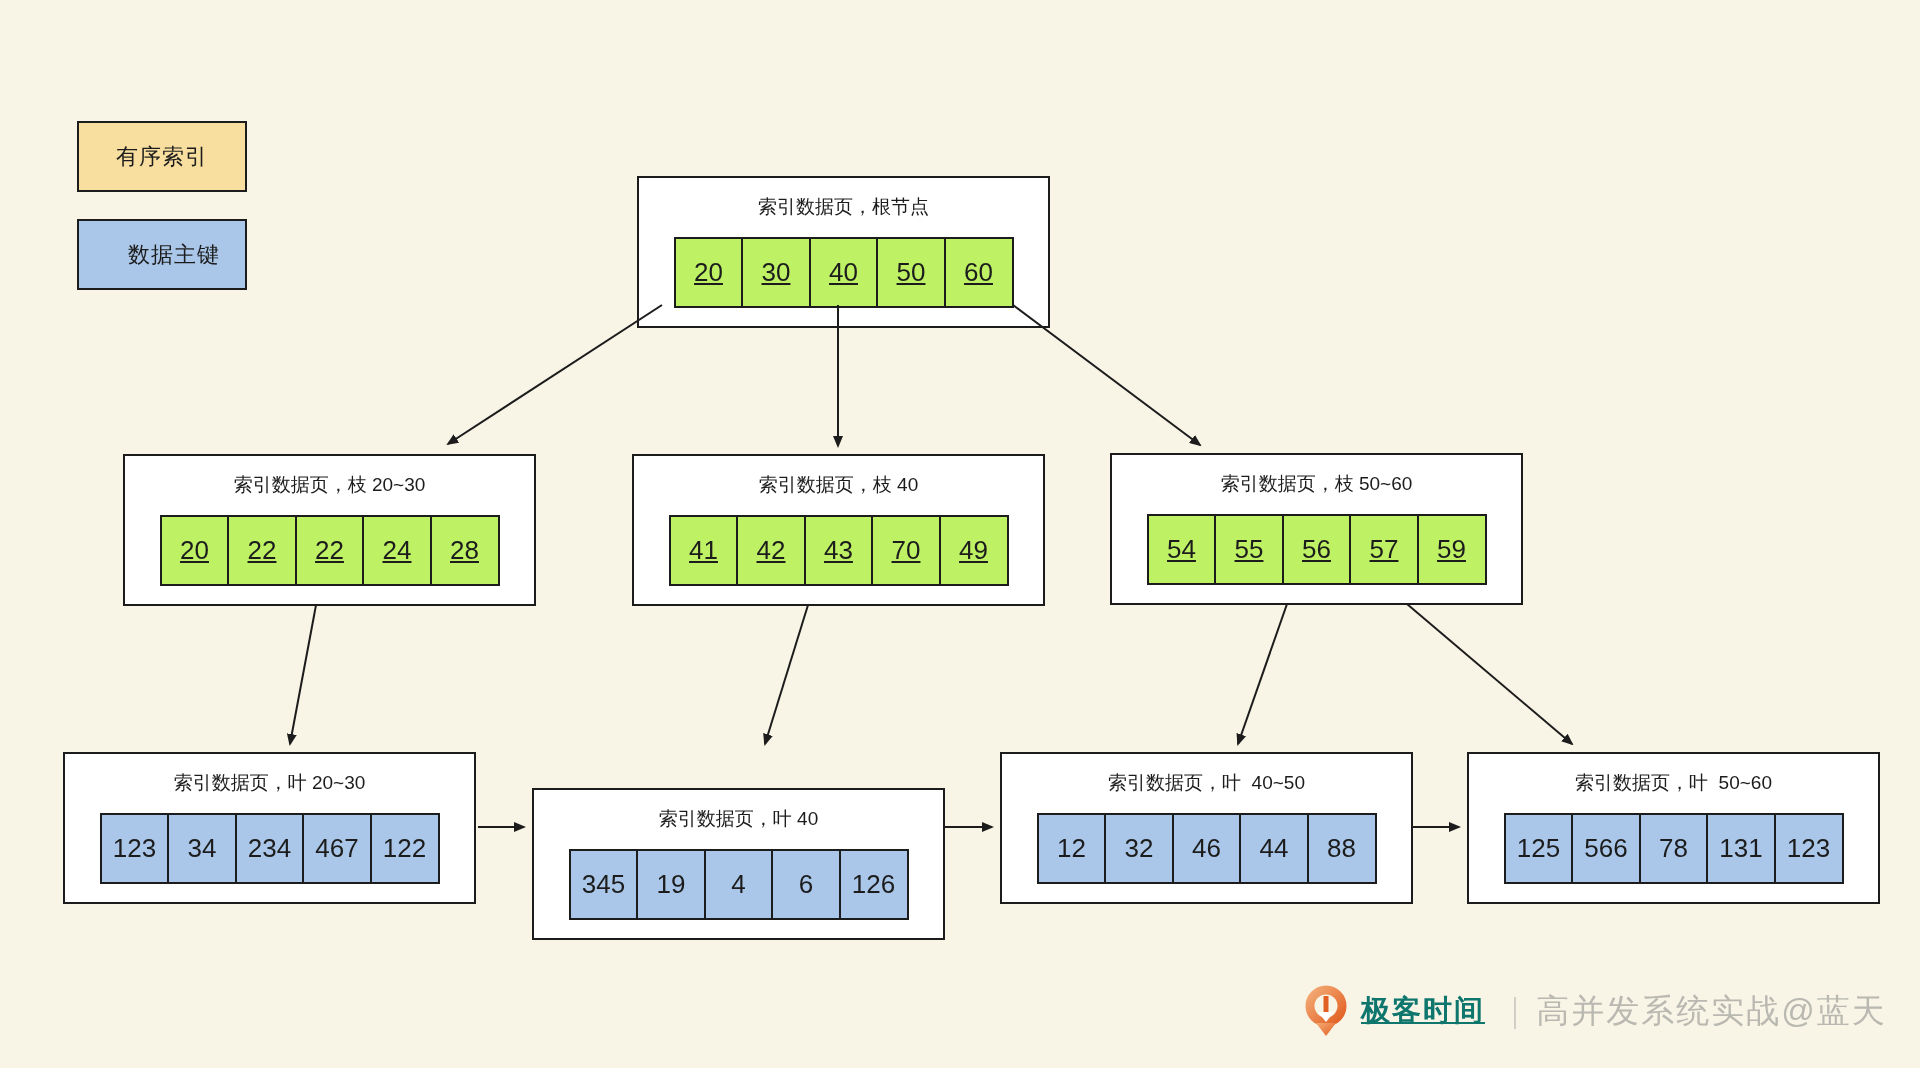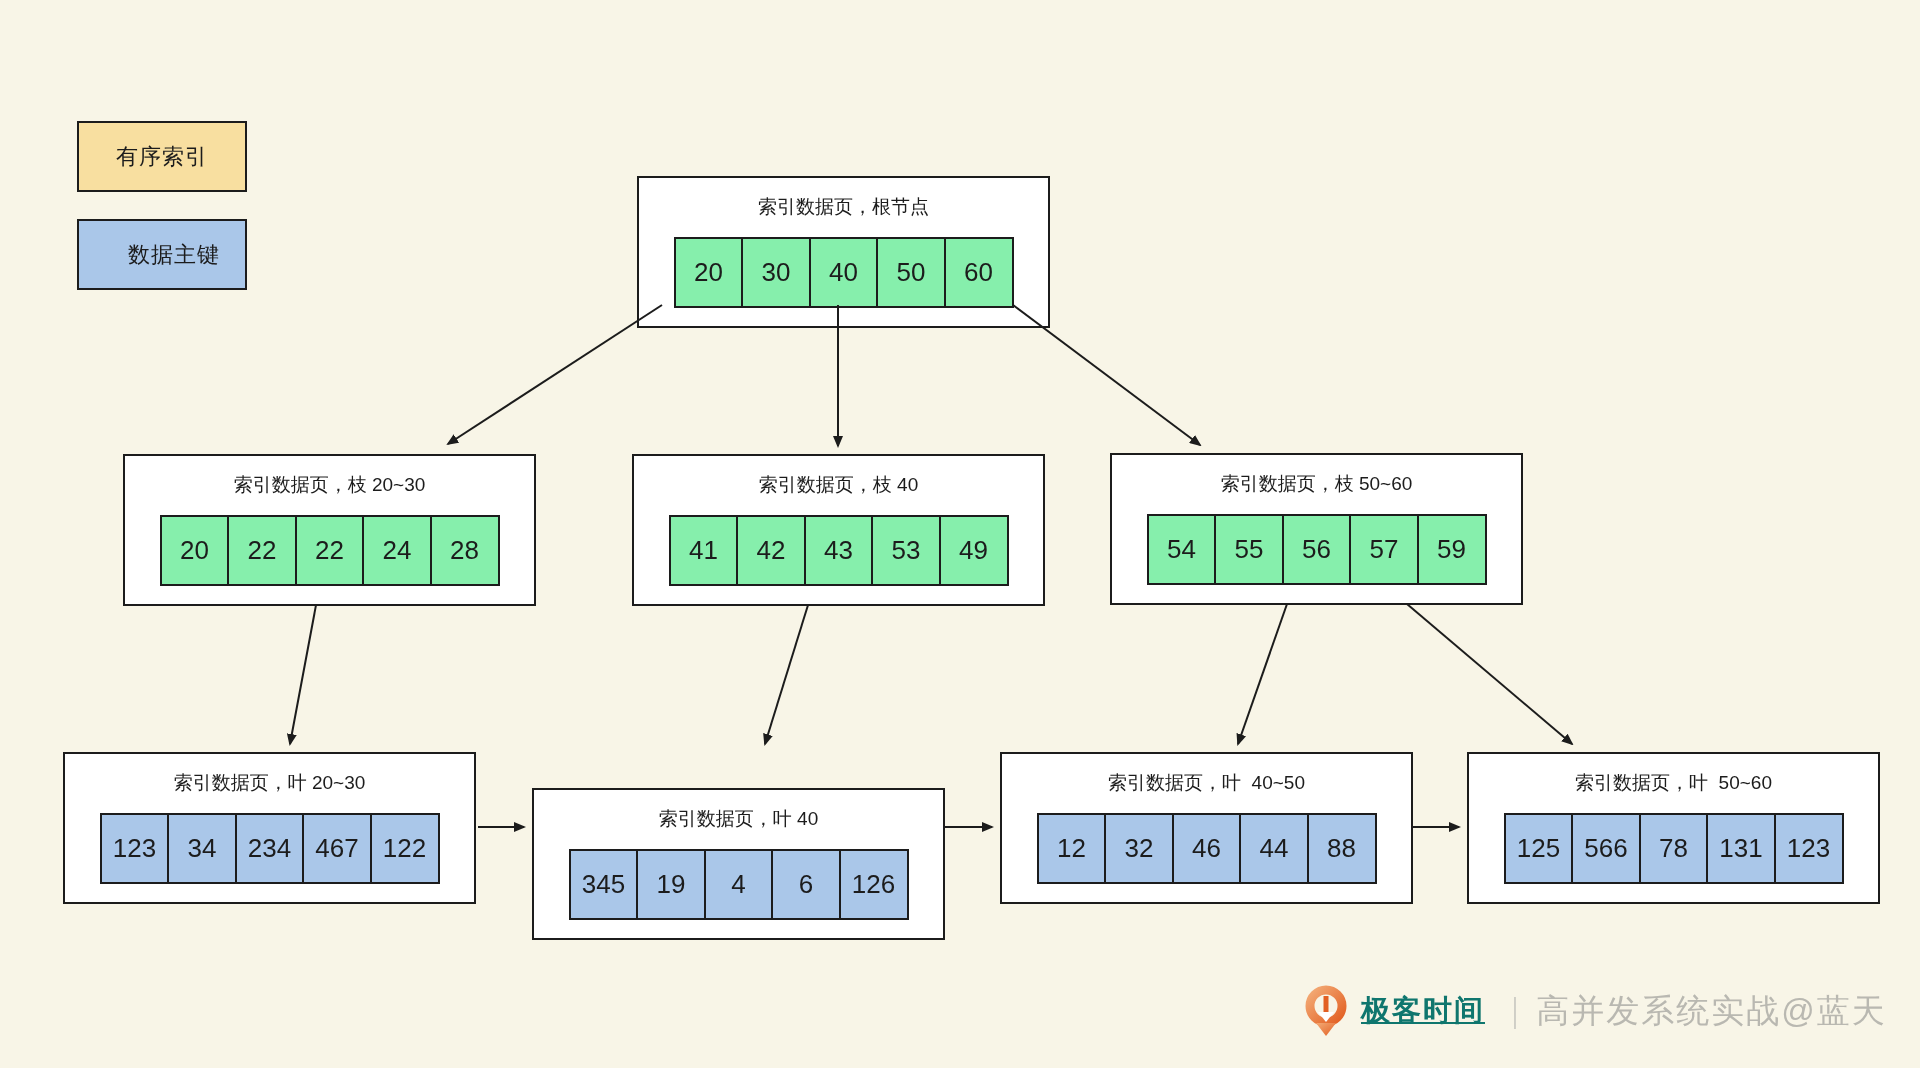--- a/index.html
+++ b/index.html
@@ -47,21 +47,21 @@
   }
   .cell {
     width: 70px; height: 71px;
     border: 2.5px solid #1c1c1c;
     box-sizing: border-box;
     margin-left: -2.5px;
     display: flex; align-items: center; justify-content: center;
     font-size: 26px; color: #1c1c1c;
   }
   .cell:first-child { margin-left: 0; }
-  .cell-index { background: #86efac; }
+  .cell-index { background: #bef264; text-decoration: underline; }
   .cell-key   { background: #aac7e9; }
 
   .node-root    { left: 637px;  top: 176px; }
   .node-branch1 { left: 123px;  top: 454px; }
   .node-branch2 { left: 632px;  top: 454px; }
   .node-branch3 { left: 1110px; top: 453px; }
   .node-leaf1   { left: 63px;   top: 752px; }
   .node-leaf2   { left: 532px;  top: 752px; margin-top: 36px; }
   .node-leaf3   { left: 1000px; top: 752px; }
   .node-leaf4   { left: 1467px; top: 752px; }
@@ -122,21 +122,21 @@
       <div class="cell cell-index">28</div>
     </div>
   </div>
 
   <div class="node node-branch2">
     <div class="node-title">索引数据页，枝 40</div>
     <div class="cell-row">
       <div class="cell cell-index">41</div>
       <div class="cell cell-index">42</div>
       <div class="cell cell-index">43</div>
-      <div class="cell cell-index">53</div>
+      <div class="cell cell-index">70</div>
       <div class="cell cell-index">49</div>
     </div>
   </div>
 
   <div class="node node-branch3">
     <div class="node-title">索引数据页，枝 50~60</div>
     <div class="cell-row">
       <div class="cell cell-index">54</div>
       <div class="cell cell-index">55</div>
       <div class="cell cell-index">56</div>

